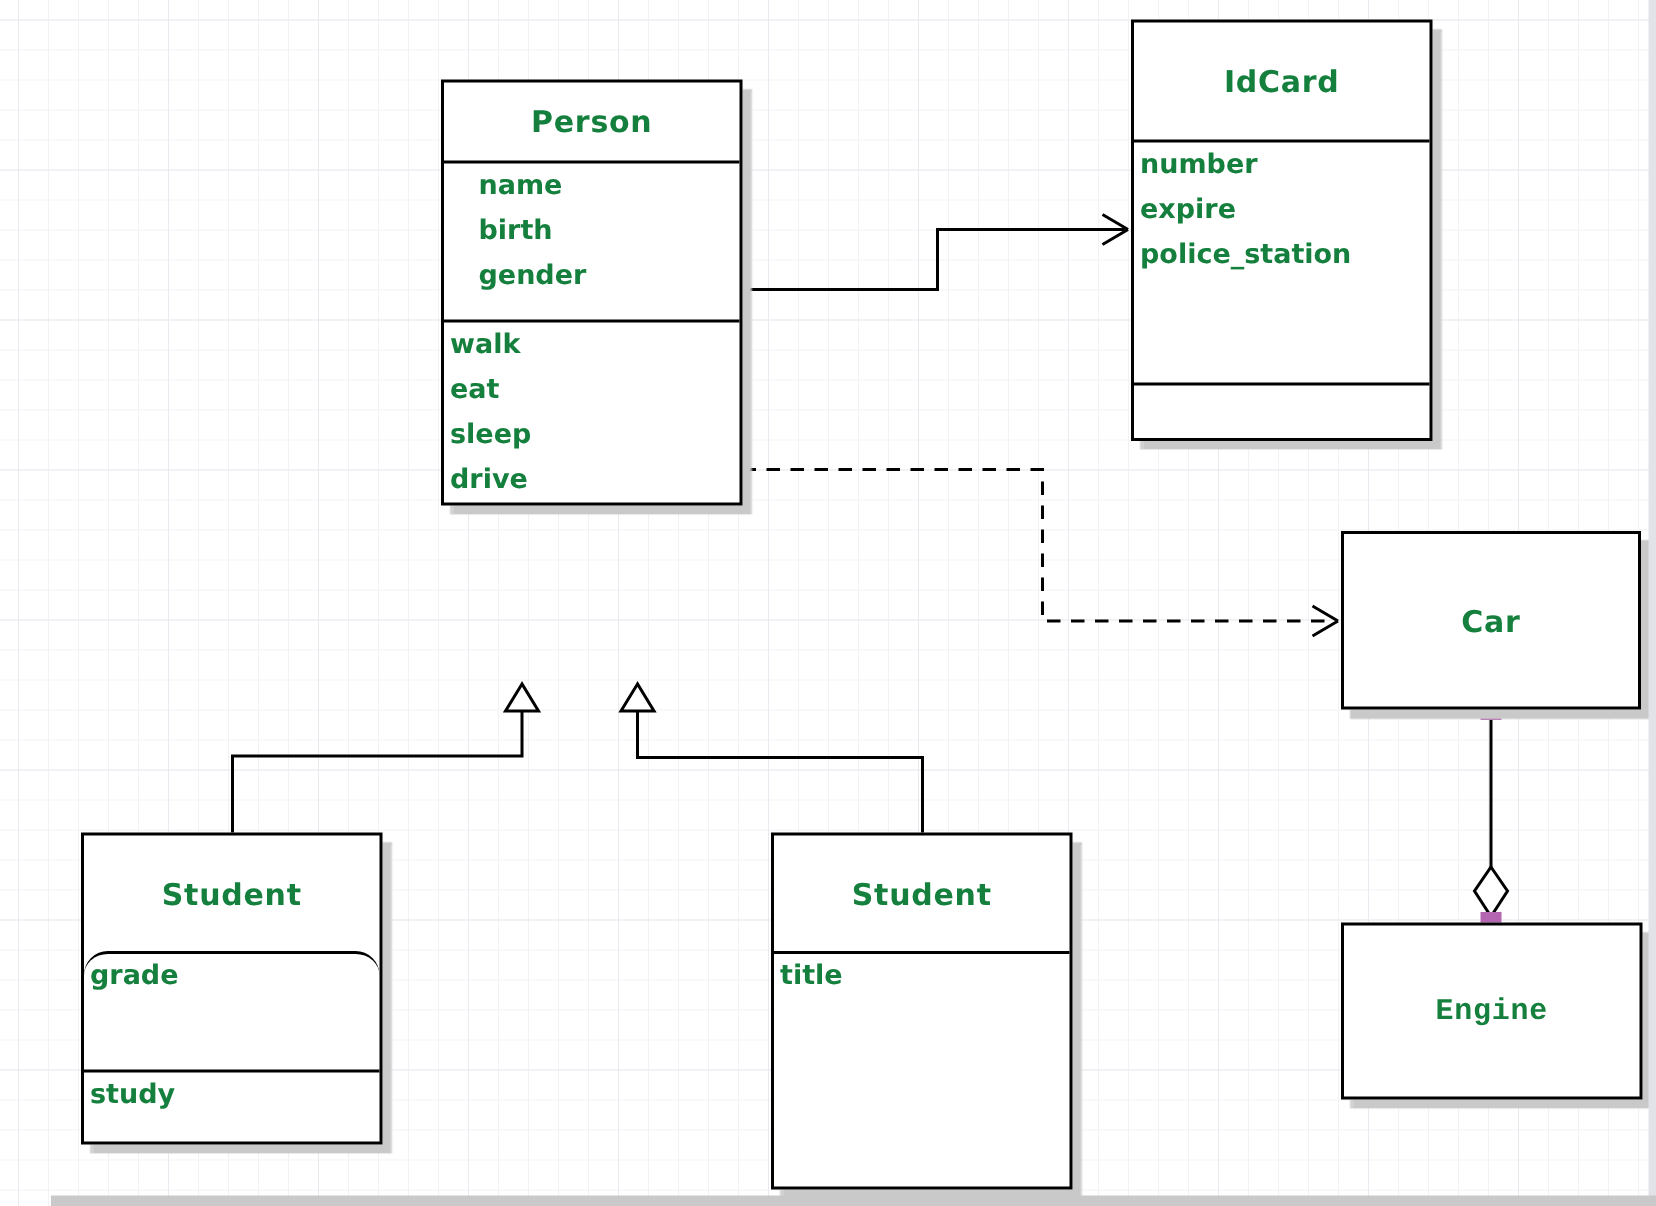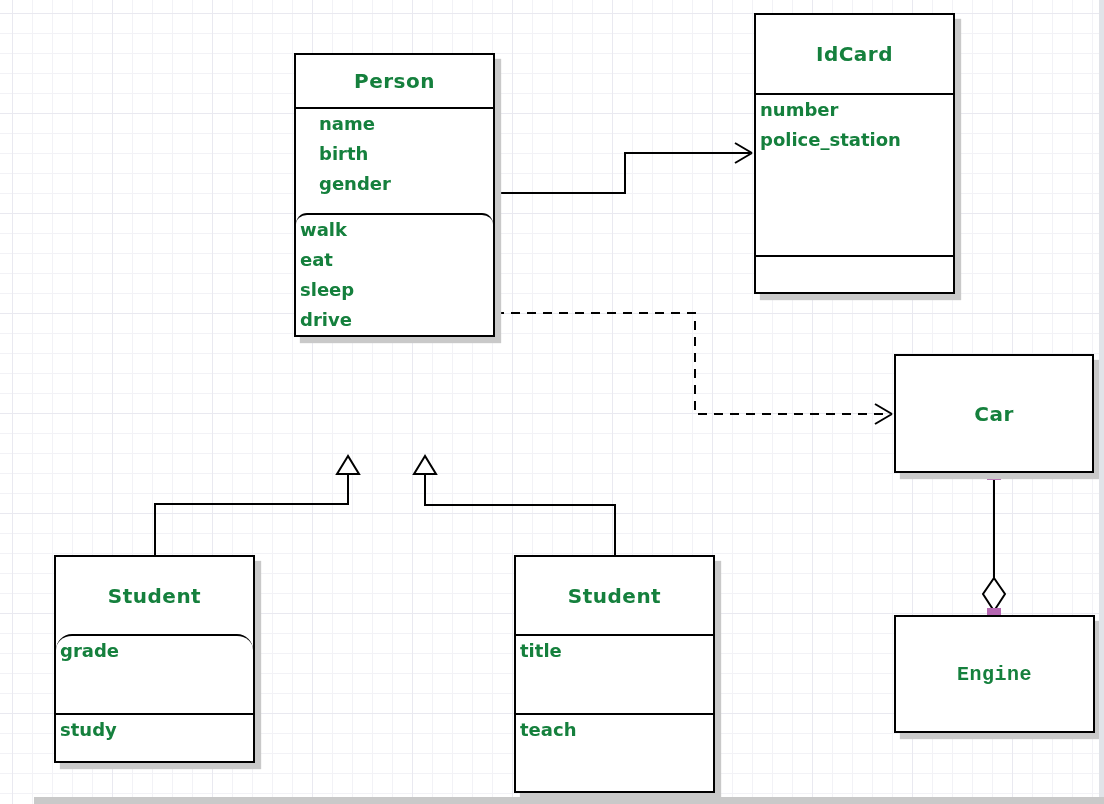--- a/index.html
+++ b/index.html
@@ -39,41 +39,41 @@
     border-top:2px solid #000;box-sizing:border-box;
     display:flex;flex-direction:column;
     padding-left:4px;font-size:18px;line-height:30px;font-weight:bold;
   }
   .member{white-space:nowrap;}
 
   
   #person {left:294px;top:53px;width:201px;height:284px;}
   #person  .uml-title{height:79px;}
   #person  .attrs{height:159px;padding-left:23px;}
-  #person  .methods{flex:1;border-radius:11px;}
+  #person  .methods{flex:1;}
 
   #idcard {left:754px;top:13px;width:201px;height:281px;}
   #idcard  .uml-title{height:78px;}
   #idcard  .attrs{height:162px;}
   #idcard  .methods{flex:1;}
 
   #car    {left:894px;top:354px;width:200px;height:119px;}
   #car     .uml-title{flex:1;}
 
   #engine {left:894px;top:615px;width:201px;height:118px;font-family:Liberation Mono, monospace;}
   #engine  .uml-title{flex:1;}
 
   #student{left:54px;top:555px;width:201px;height:208px;}
   #student .uml-title{height:77px;}
   #student .attrs{height:79px;border-radius:16px;}
   #student .methods{flex:1;}
 
   #teacher{left:514px;top:555px;width:201px;height:238px;}
   #teacher .uml-title{height:77px;}
-  #teacher .attrs{height:79px;}
+  #teacher .attrs{height:101px;}
   #teacher .methods{flex:1;}
 
   
   .page-edge-right{
     position:absolute;right:0;top:0;width:5px;height:804px;
     background:#e1e3e8;z-index:4;
   }
   .page-shadow-bottom{
     position:absolute;left:34px;top:797px;width:1070px;height:7px;
     background:#c9c9c9;z-index:4;
@@ -126,20 +126,21 @@
       <div class="member">eat</div>
       <div class="member">sleep</div>
       <div class="member">drive</div>
     </div>
   </div>
 
   <div class="uml-class" id="idcard">
     <div class="uml-title">IdCard</div>
     <div class="cell attrs">
       <div class="member">number</div>
+      <div class="member">expire</div>
       <div class="member">police_station</div>
     </div>
     <div class="cell methods"></div>
   </div>
 
   <div class="uml-class" id="car">
     <div class="uml-title">Car</div>
   </div>
 
   <div class="uml-class" id="engine">
@@ -154,20 +155,17 @@
     <div class="cell methods">
       <div class="member">study</div>
     </div>
   </div>
 
   <div class="uml-class" id="teacher">
     <div class="uml-title">Student</div>
     <div class="cell attrs">
       <div class="member">title</div>
     </div>
-    <div class="cell methods">
-      <div class="member">teach</div>
-    </div>
   </div>
 
   <div class="page-edge-right"></div>
   <div class="page-shadow-bottom"></div>
 </div>
 
 </body></html>

